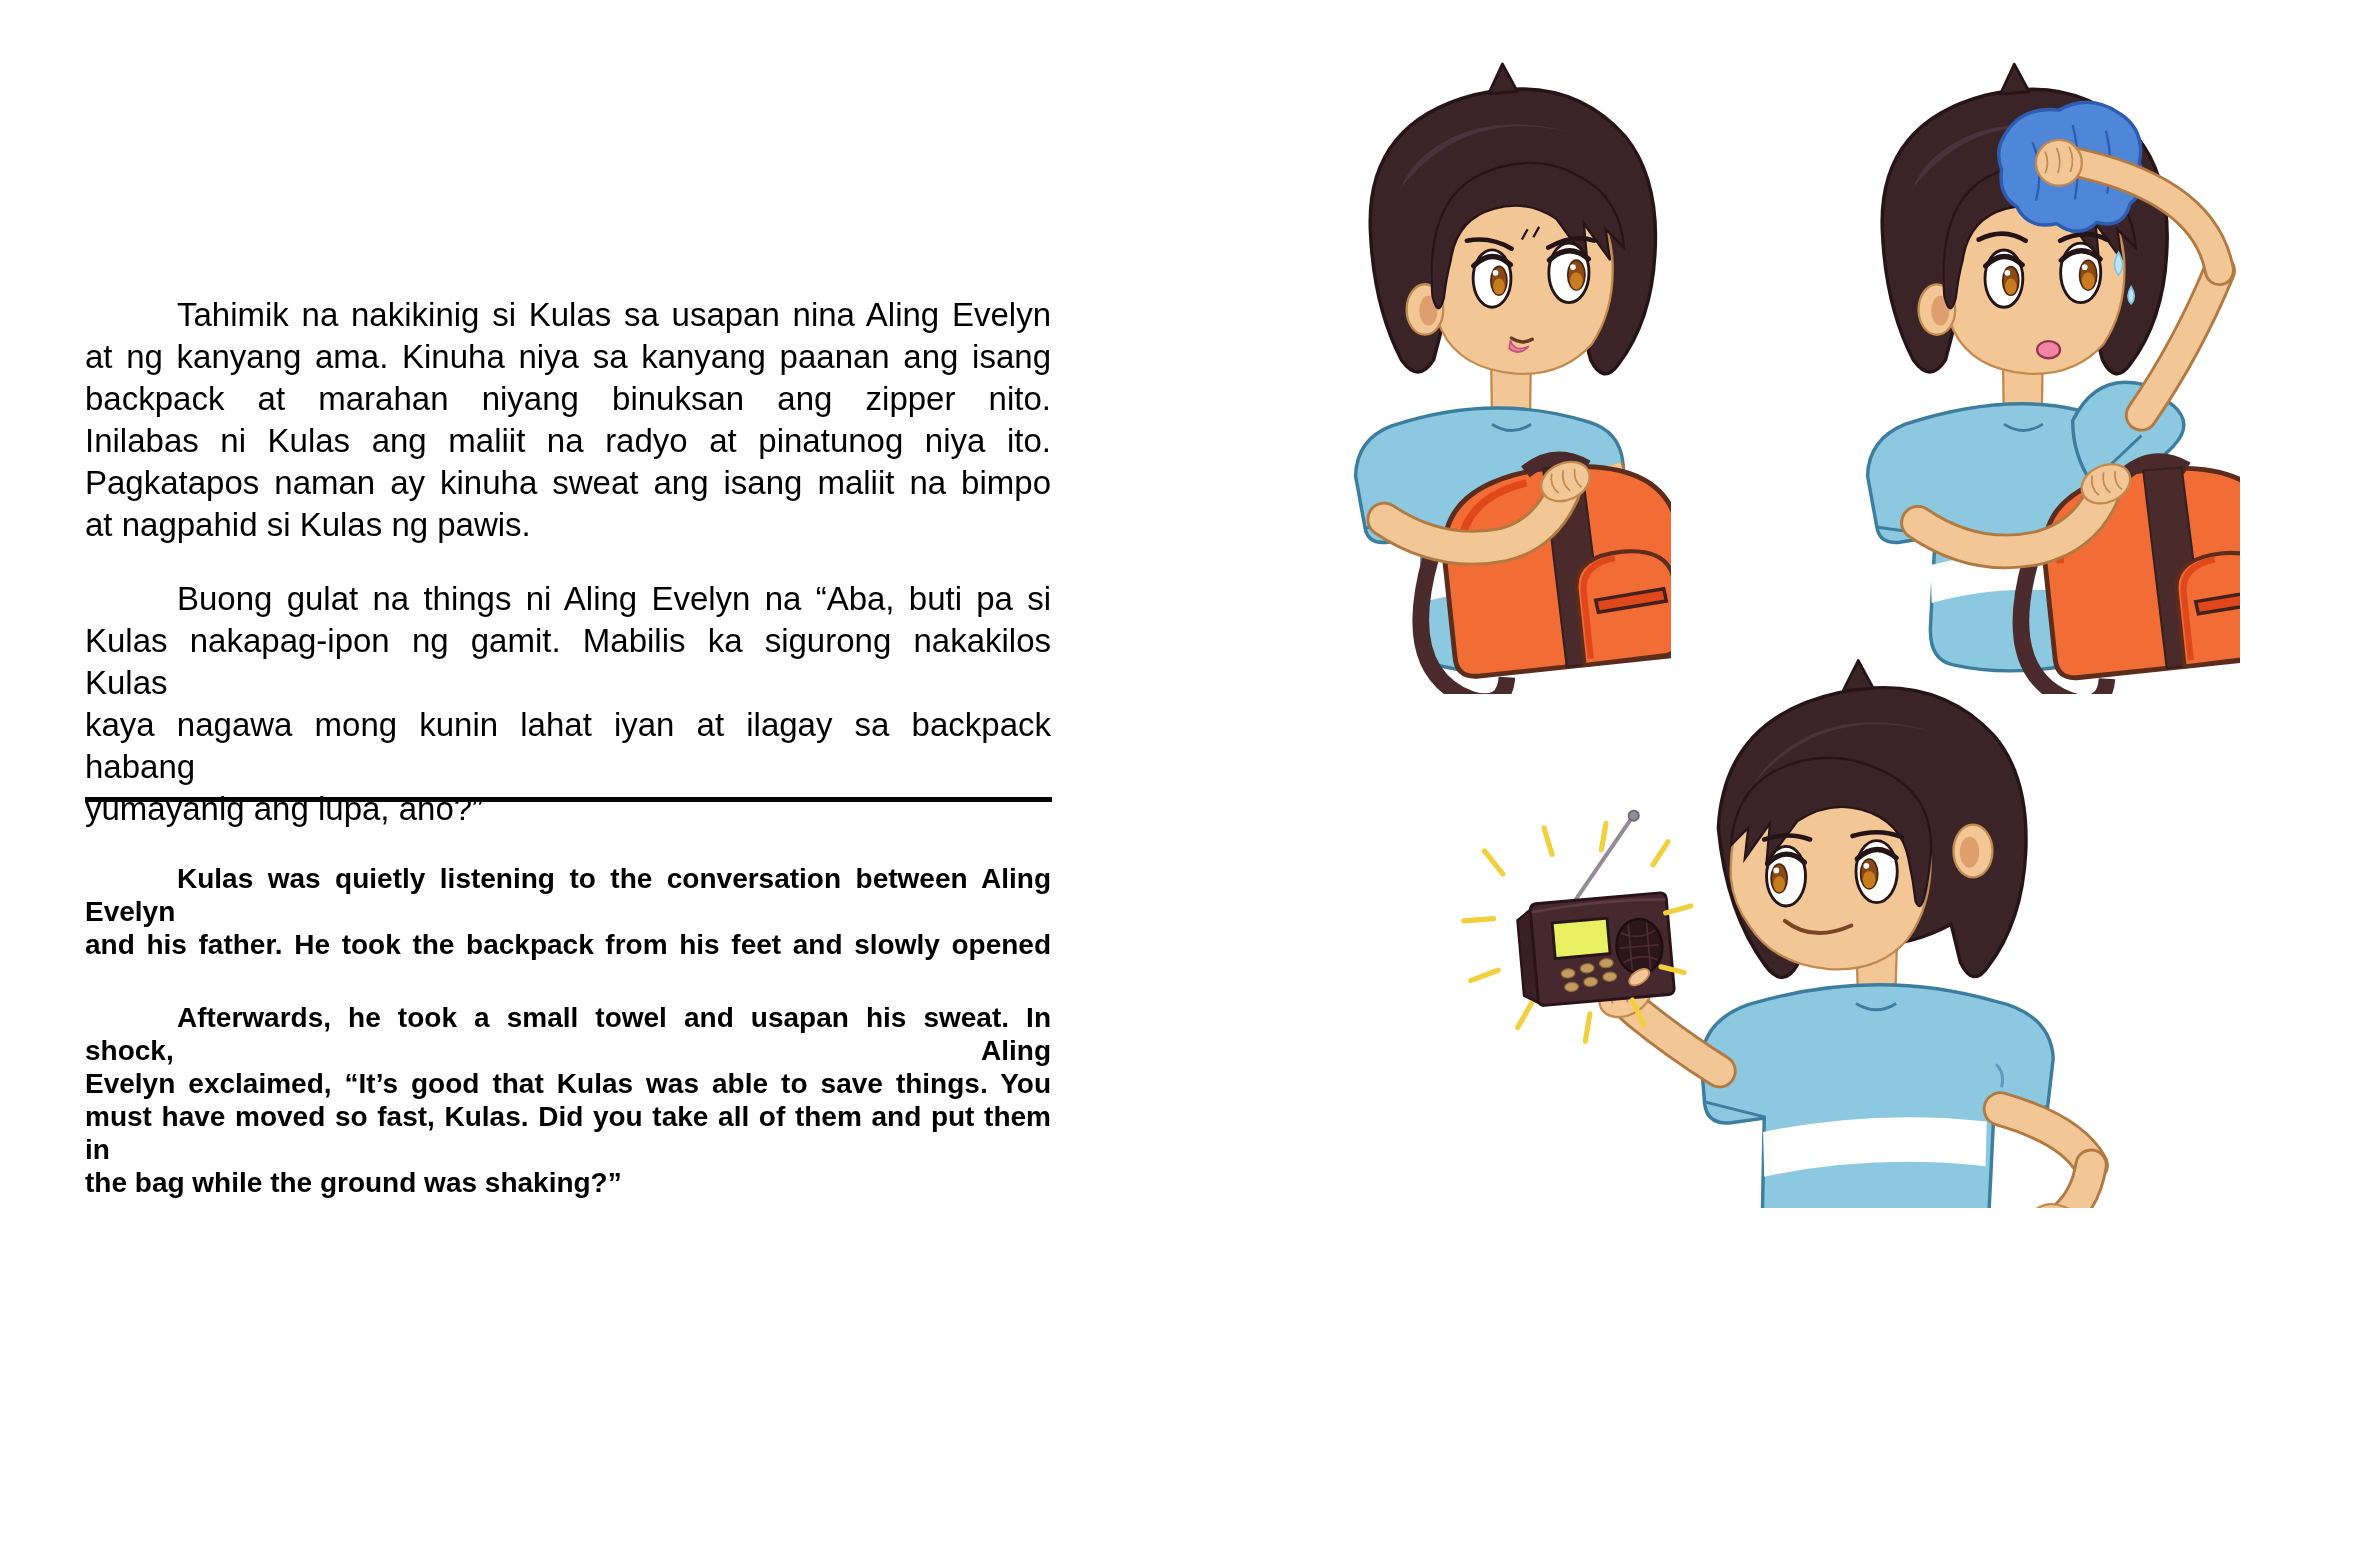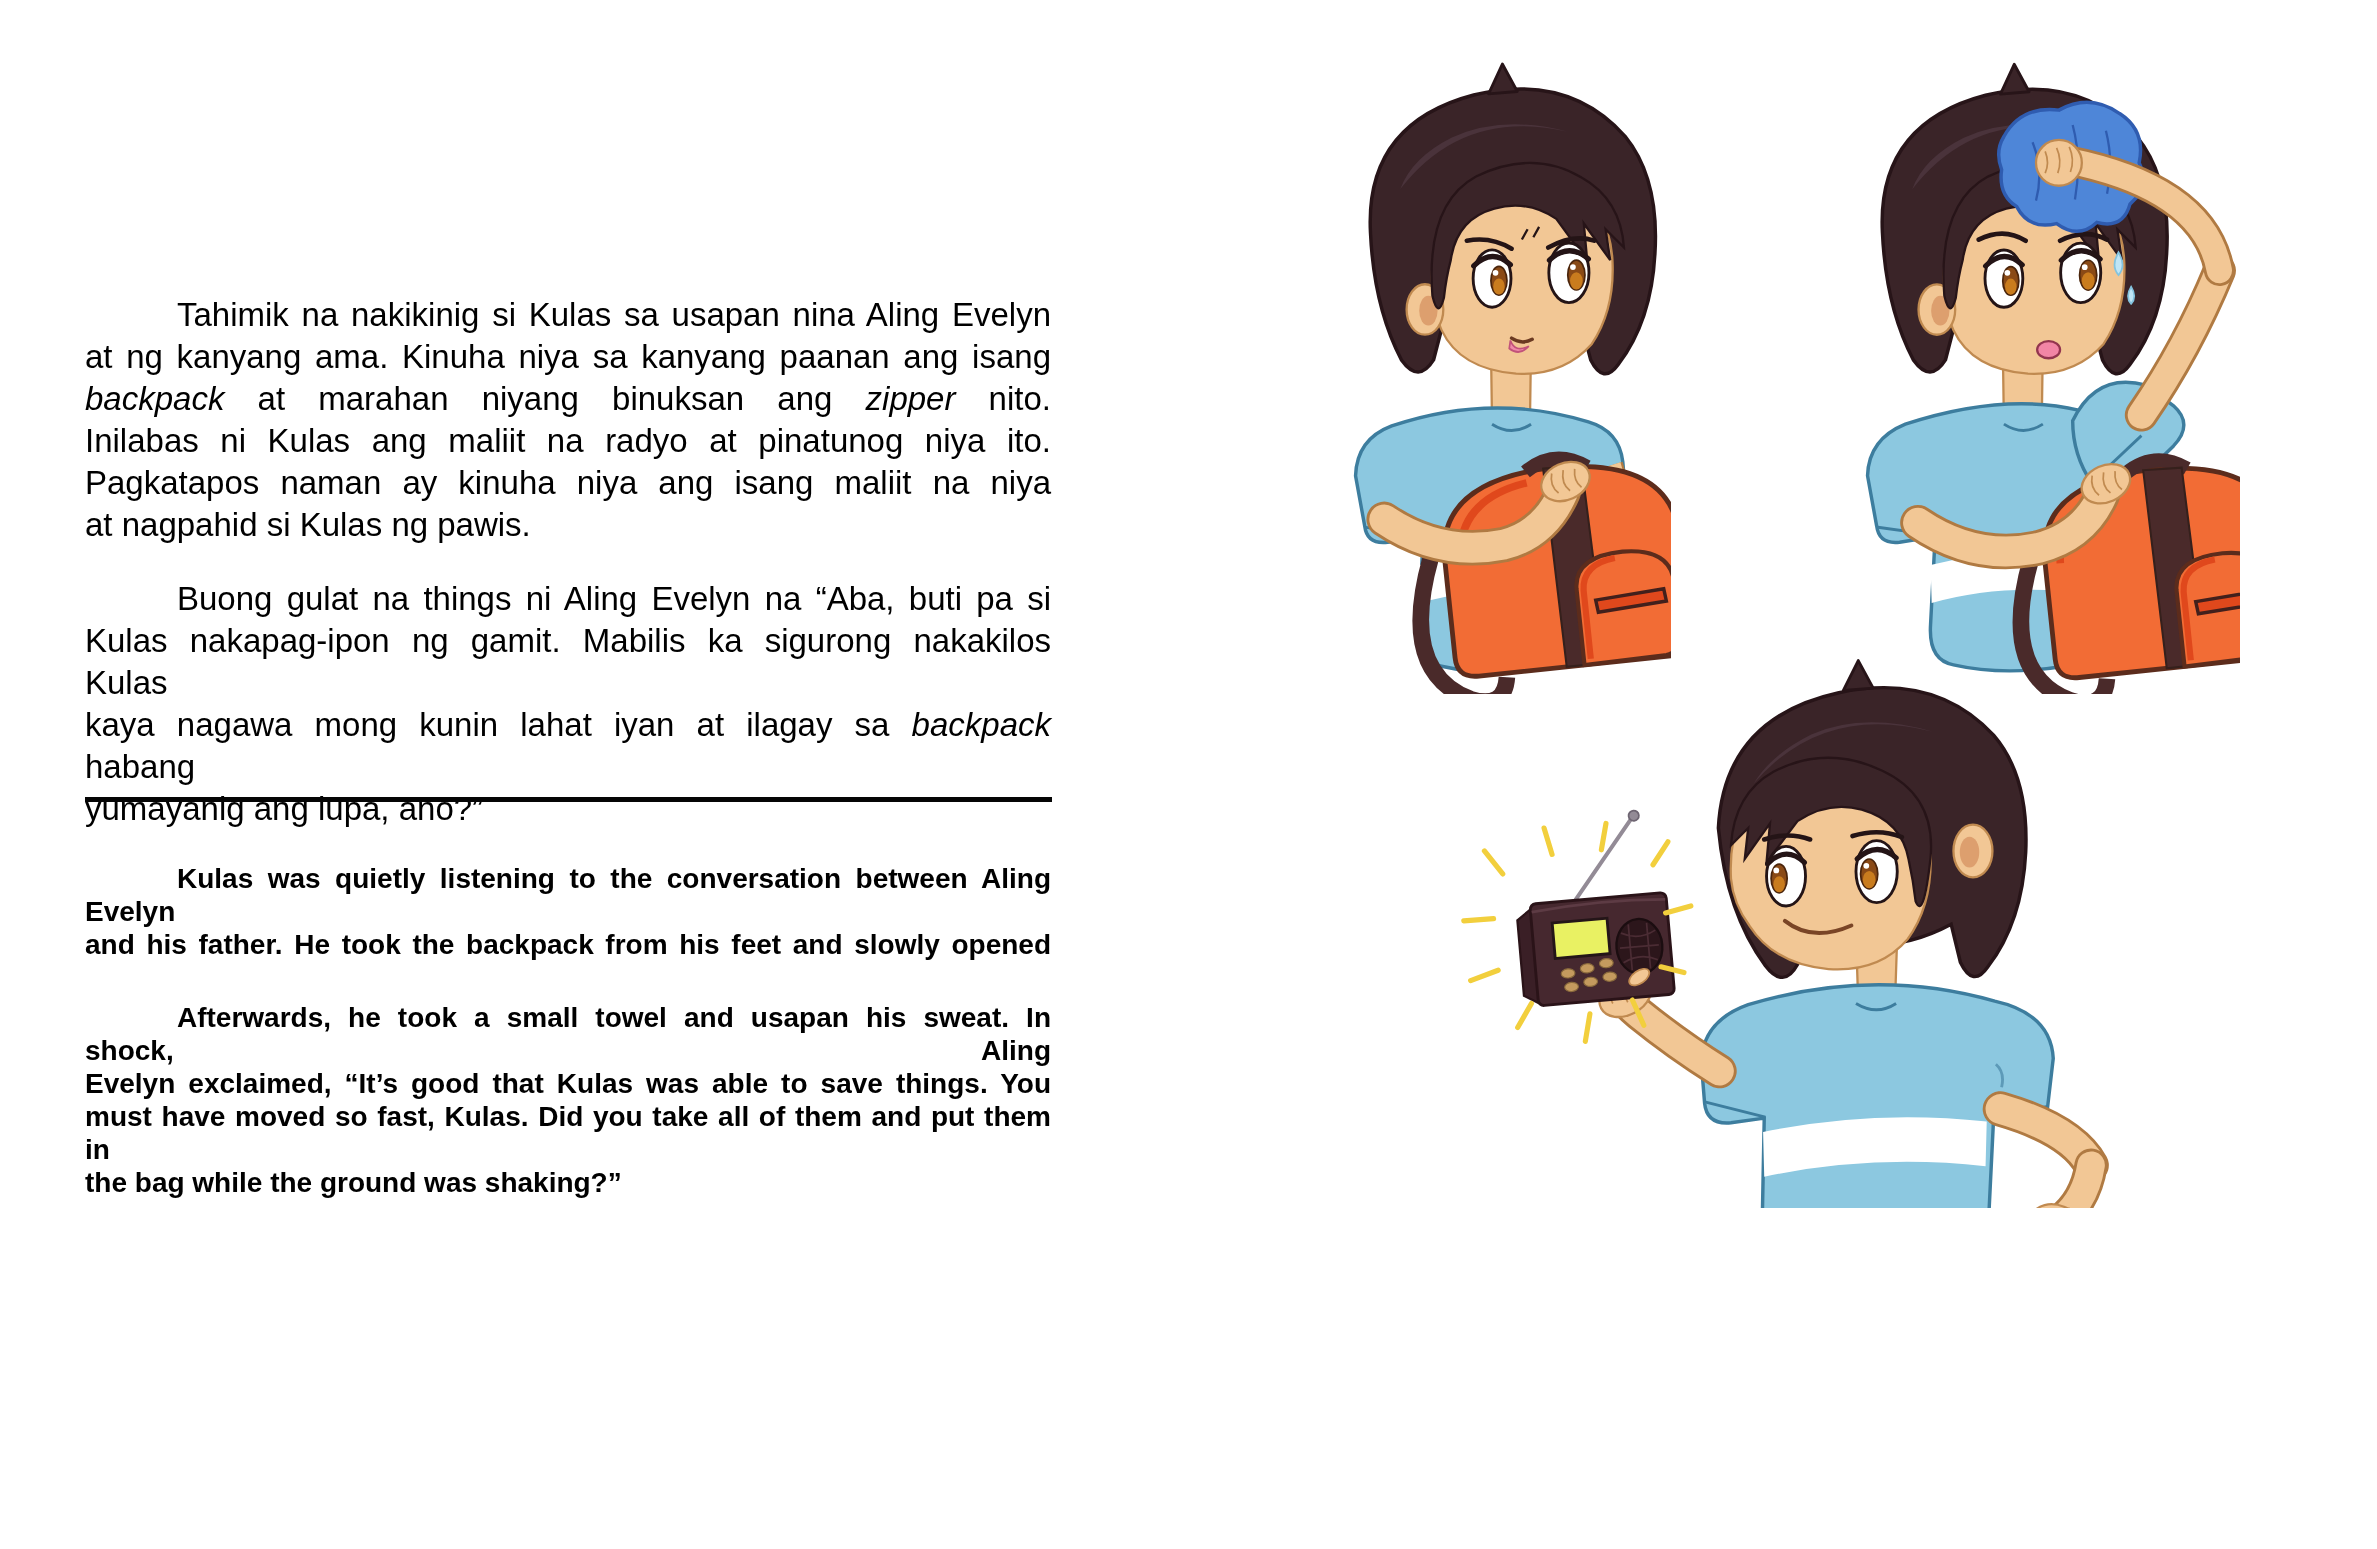--- a/index.html
+++ b/index.html
@@ -7,38 +7,38 @@
           font-family:"Liberation Sans","DejaVu Sans",sans-serif;color:#000;}
   .page{position:absolute;top:0;width:1189px;height:1549px;}
   .page-left{left:0;}
   .page-right{left:1189px;}
   .para{position:absolute;left:85px;width:966px;}
   .tagalog{font-size:33px;line-height:42px;}
   .english{font-size:28px;line-height:33px;font-weight:bold;}
   .tline{text-align:justify;text-align-last:justify;white-space:normal;}
   .tline.last{text-align-last:left;}
   .tline.indent{text-indent:92px;}
-  .it{font-style:italic;}
+  .it{}
   .rule{position:absolute;left:85px;top:797px;width:967px;height:4.6px;background:#050505;}
   .page-num{position:absolute;top:1476px;width:69px;text-align:center;
             font-size:31px;font-weight:700;}
   .illo{position:absolute;}
 </style>
 </head>
 <body>
 
 <div class="spread">
 
   <section class="page page-left">
     <div class="para tagalog" style="top:294px">
         <div class="tline indent"><span>Tahimik na nakikinig si Kulas sa usapan nina Aling Evelyn</span></div>
         <div class="tline"><span>at ng kanyang ama. Kinuha niya sa kanyang paanan ang isang</span></div>
         <div class="tline"><span class="it">backpack</span><span> at marahan niyang binuksan ang </span><span class="it">zipper</span><span> nito.</span></div>
         <div class="tline"><span>Inilabas ni Kulas ang maliit na radyo at pinatunog niya ito.</span></div>
-        <div class="tline"><span>Pagkatapos naman ay kinuha niya ang isang maliit na niya</span></div>
+        <div class="tline"><span>Pagkatapos naman ay kinuha sweat ang isang maliit na bimpo</span></div>
         <div class="tline last"><span>at nagpahid si Kulas ng pawis.</span></div>
       </div>
     <div class="para tagalog" style="top:578px">
         <div class="tline indent"><span>Buong gulat na things ni Aling Evelyn na “Aba, buti pa si</span></div>
         <div class="tline"><span>Kulas nakapag-ipon ng gamit. Mabilis ka sigurong nakakilos Kulas</span></div>
         <div class="tline"><span>kaya nagawa mong kunin lahat iyan at ilagay sa </span><span class="it">backpack</span><span> habang</span></div>
         <div class="tline last"><span>yumayanig ang lupa, ano?”</span></div>
       </div>
 
     <div class="rule"></div>

